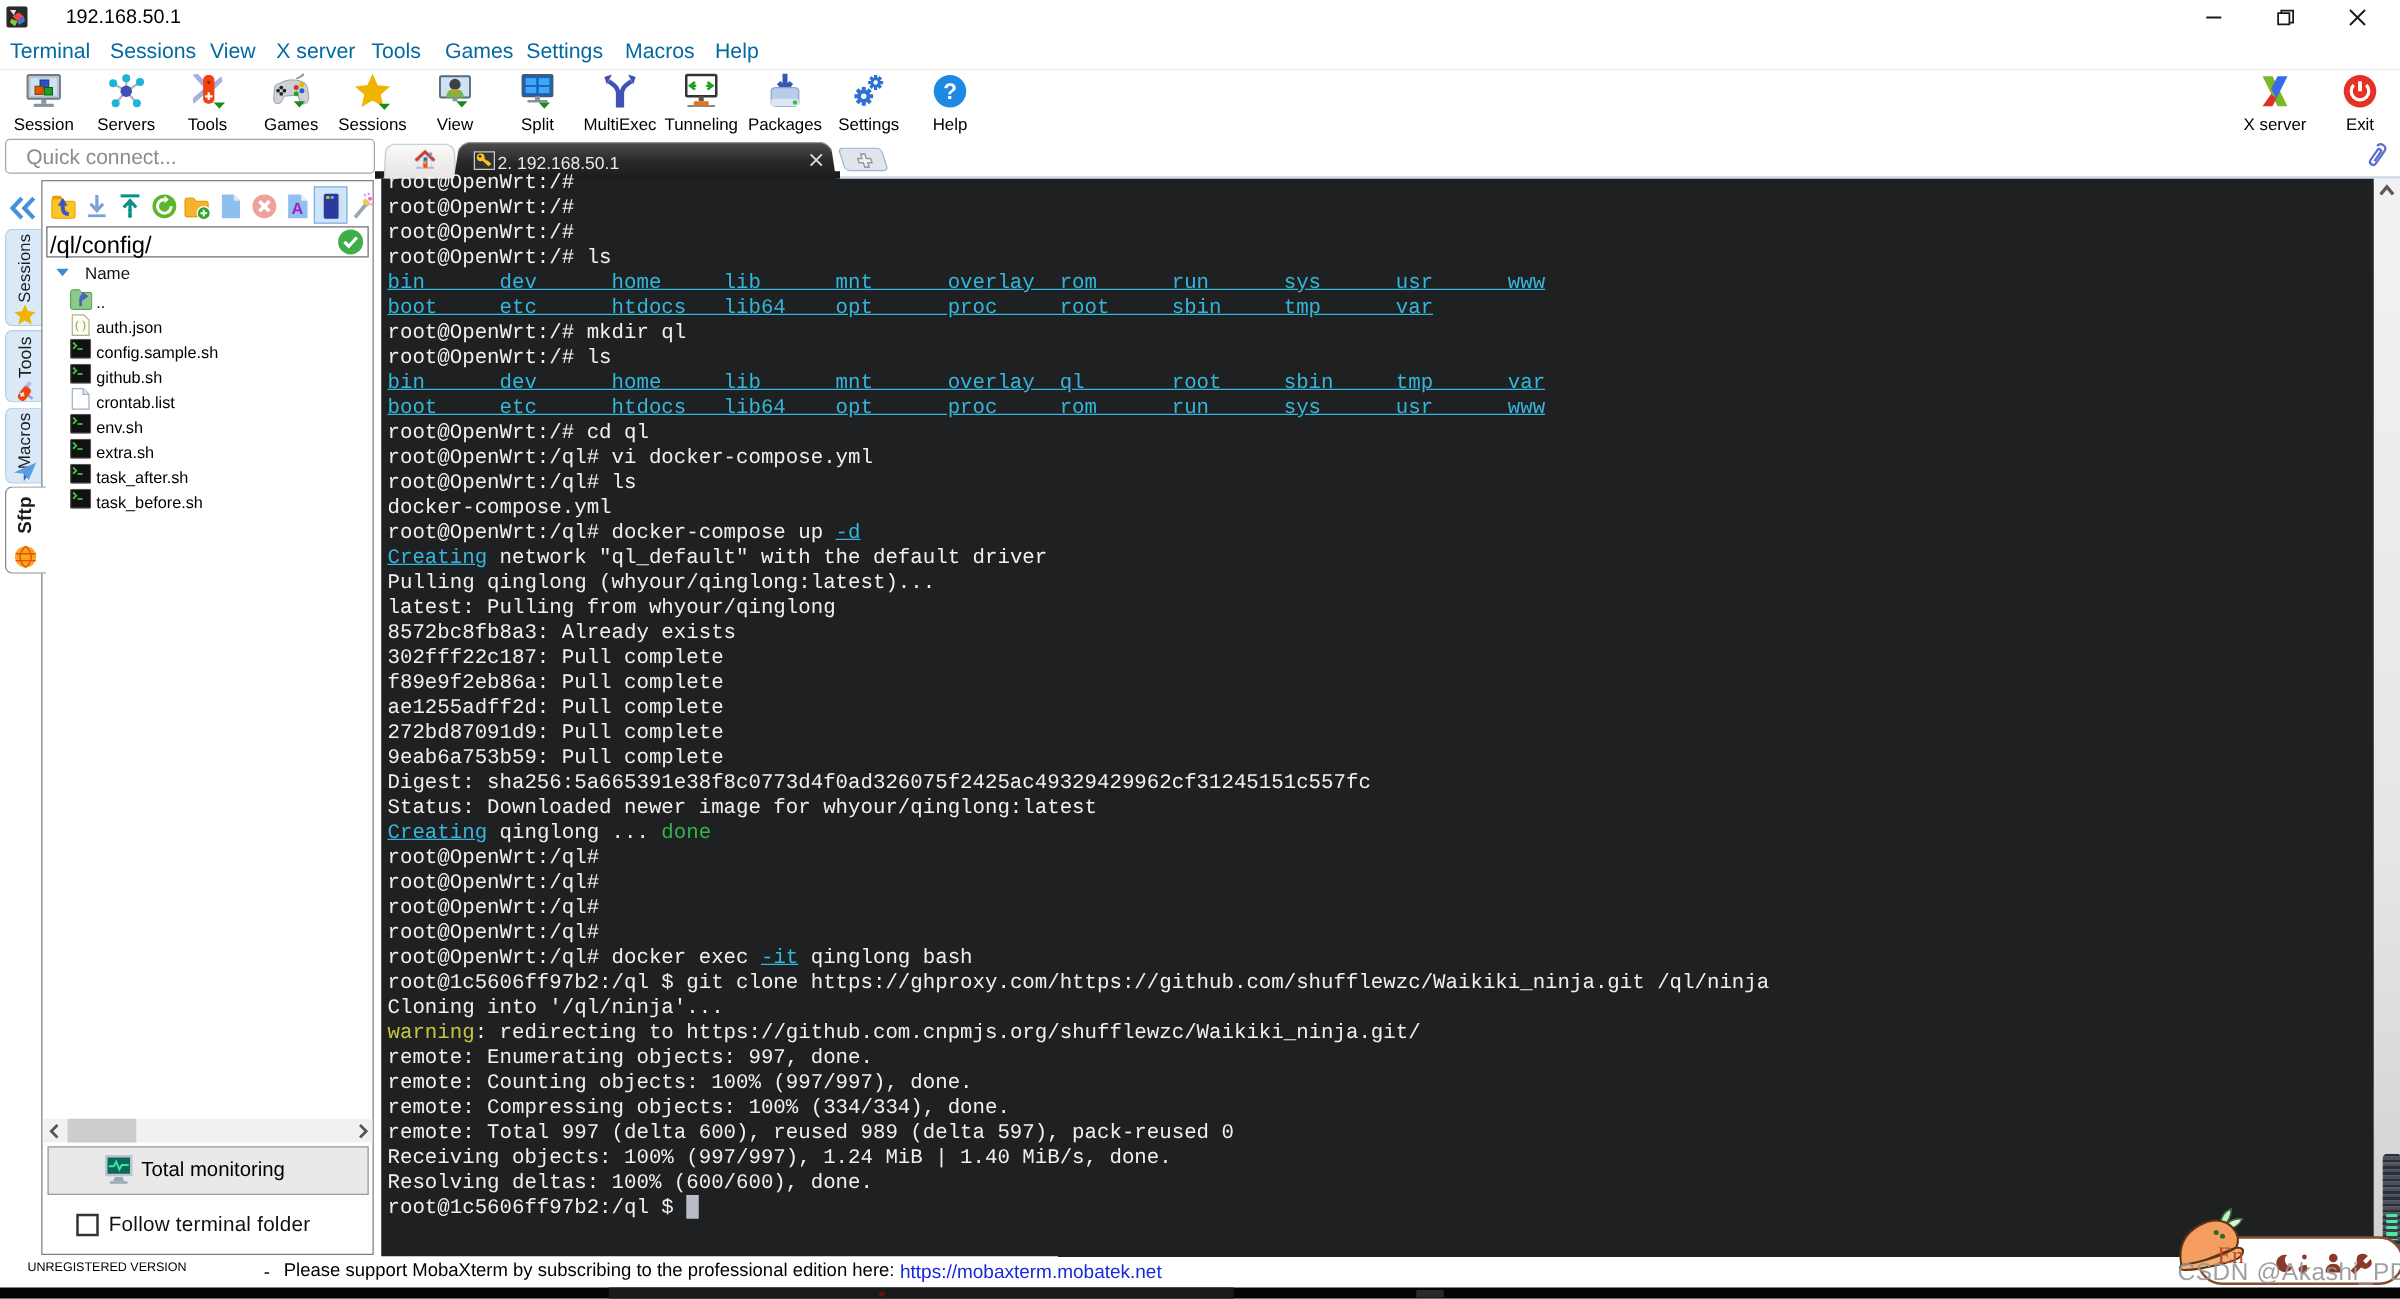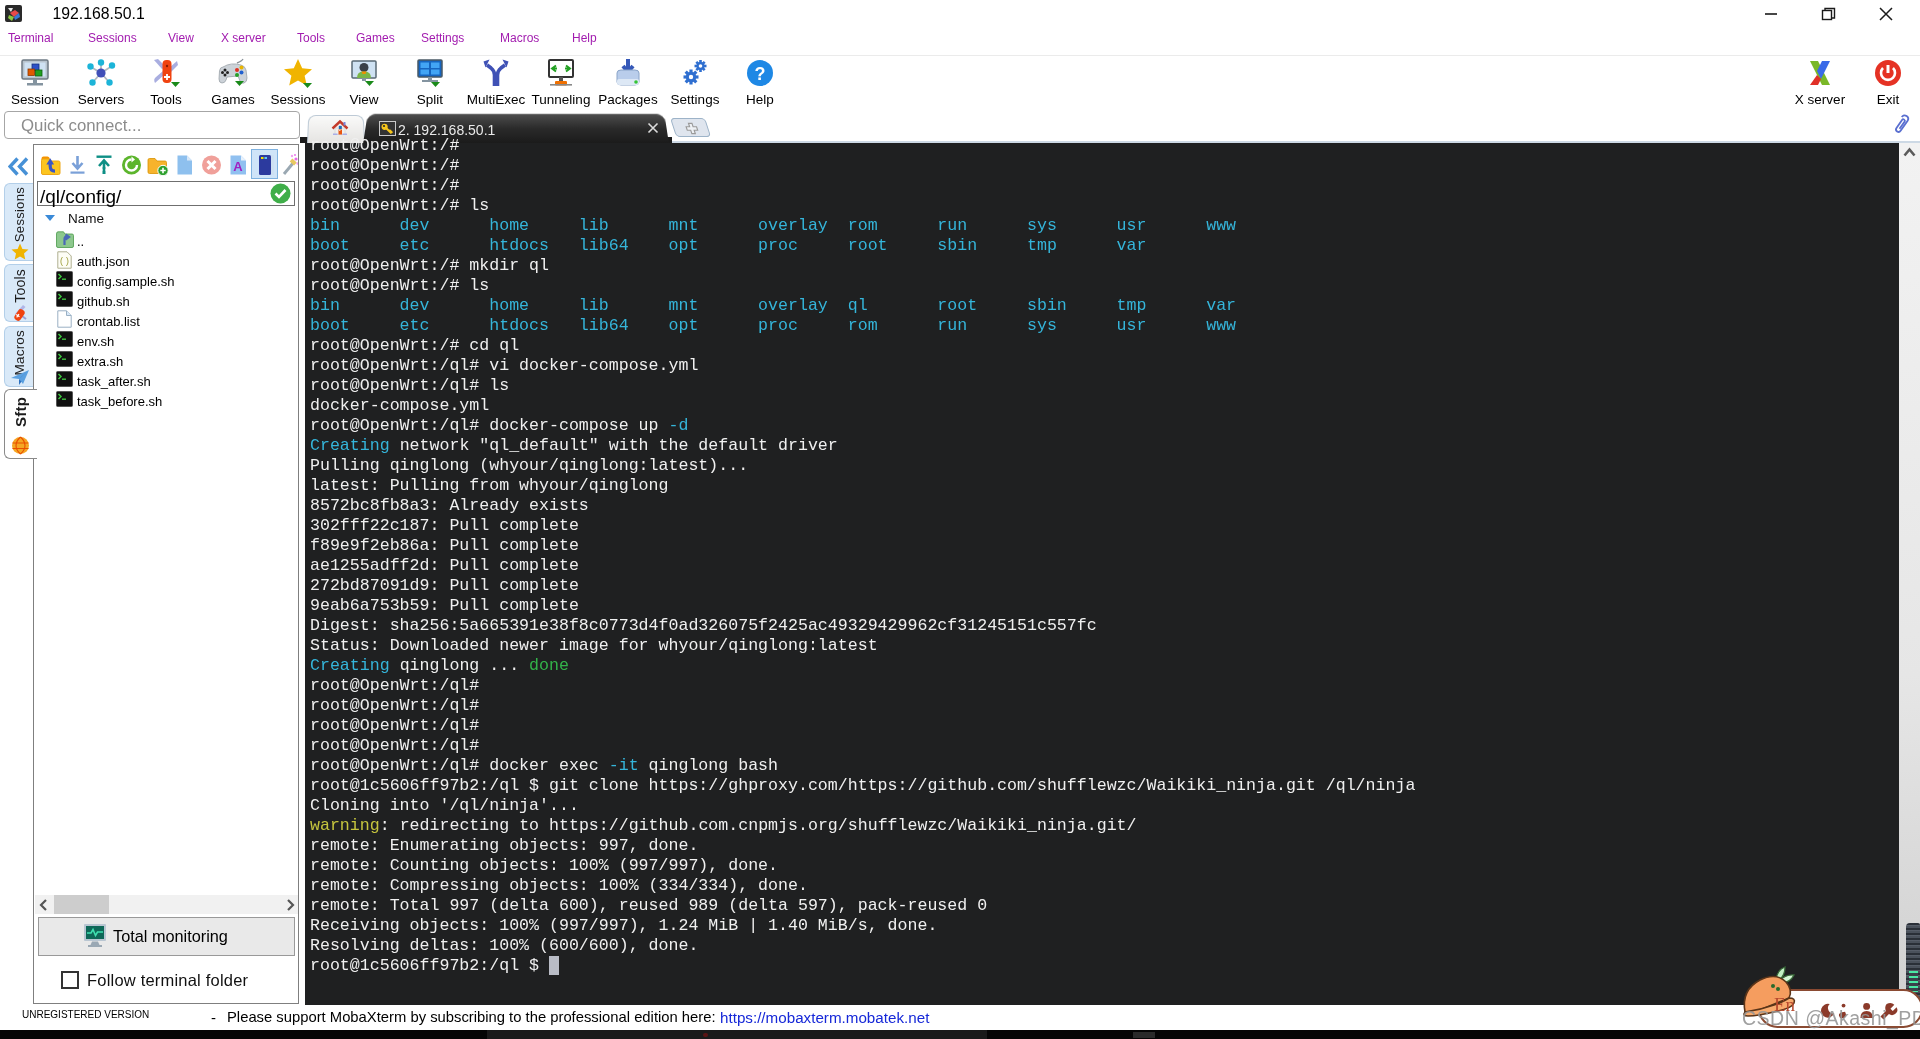--- a/index.html
+++ b/index.html
@@ -3,40 +3,40 @@
 <meta charset="utf-8">
 <style>
 * { margin:0; padding:0; box-sizing:border-box; }
 html,body { width:1920px; height:1039px; overflow:hidden; }
 body { position:relative; font-family:"Liberation Sans",sans-serif; background:#fff; }
 .abs { position:absolute; }
 
 #titlebar { left:0; top:0; width:1920px; height:28px; background:#fff; }
 #titletext { left:27.5px; top:5px; font-size:15.8px; color:#000;margin-left:25px; }
 
-#menubar { left:0; top:28px; width:1668px; height:28px; background:#fff; font-size:12px; color:#a21caf; }
+#menubar { left:0; top:28px; width:1668px; height:28px; background:#fff; font-size:17px; color:#0369a1; }
 #menubar span { position:absolute; top:3px; }
 
 #toolbar { left:0; top:56px; width:1920px; height:52px; background:#fff; }
 .tbgroup { position:absolute; top:0; width:110px; text-align:center; }
 .tbgroup .ticon { display:block; margin:1px auto 0; width:32px; height:32px; position:relative; }
 .tbgroup .tlabel { display:block; font-size:13.5px; color:#000; margin-top:3px; }
 
 #quickconnect { left:4px; top:111px; width:296px; height:28px; border:1px solid #a6a6a6; border-radius:4px; background:#fff; }
 #quickconnect span { position:absolute; left:16px; top:4px; font-size:16.8px; color:#8c8c8c; }
 
 #tabstrip { left:300px; top:108px; width:1620px; height:35px; background:#fff; }
 #hometab { left:307px; top:112.5px; width:58px; height:30px; background:linear-gradient(#fafaf9,#e5e4e2); border:1px solid #bcc9d5; border-bottom:none; border-radius:8px 8px 0 0; transform:perspective(150px) rotateX(13deg); transform-origin:50% 100%; }
 #activetab { left:363px; top:111.5px; width:306px; height:32px; background:linear-gradient(#4e4e4e,#2a2a2a 50%,#1a1a1a); border-radius:9px 9px 0 0; transform:perspective(230px) rotateX(13deg); transform-origin:50% 100%; box-shadow:inset 0 1px 0 #707070; }
 #plustab { left:673px; top:117.5px; width:35px; height:18.5px; background:#dfe5ee; border:1px solid #9db3c8; border-radius:4px; transform:skewX(18deg); }
 
 #terminal { left:305px; top:143px; width:1594px; height:862px; background:#1f2021; }
 #termtext { position:absolute; left:310px; top:136px; font-family:"Liberation Mono",monospace; font-size:16.6px; line-height:20px; color:#f0f0f0; white-space:pre; }
 #termtext { left:310px; }
-.c { color:#35b5da; }
+.c { color:#35b5da;text-decoration:underline; }
 .g { color:#33b34a; }
 .y { color:#c6c53e; }
 .u { }
 .cur { background:#b9bcc6; color:#b9bcc6; }
 
 #tscroll { left:1899px; top:143px; width:21px; height:887px; background:linear-gradient(#f2f2f2,#e6e6e6 60%,#cfcfcf); }
 
 .sidetab { position:absolute; left:4px; width:31px; background:#d9e9f8; border:1px solid #b3cfe9; border-right:none; border-radius:6px 0 0 6px; }
 .vtext { position:absolute; left:7px; writing-mode:vertical-rl; transform:rotate(180deg); font-size:14px; color:#1c1c1c; letter-spacing:0.2px; }
 #sftptab { background:#fff; border-color:#8a8a8a; width:33px; z-index:5; }

